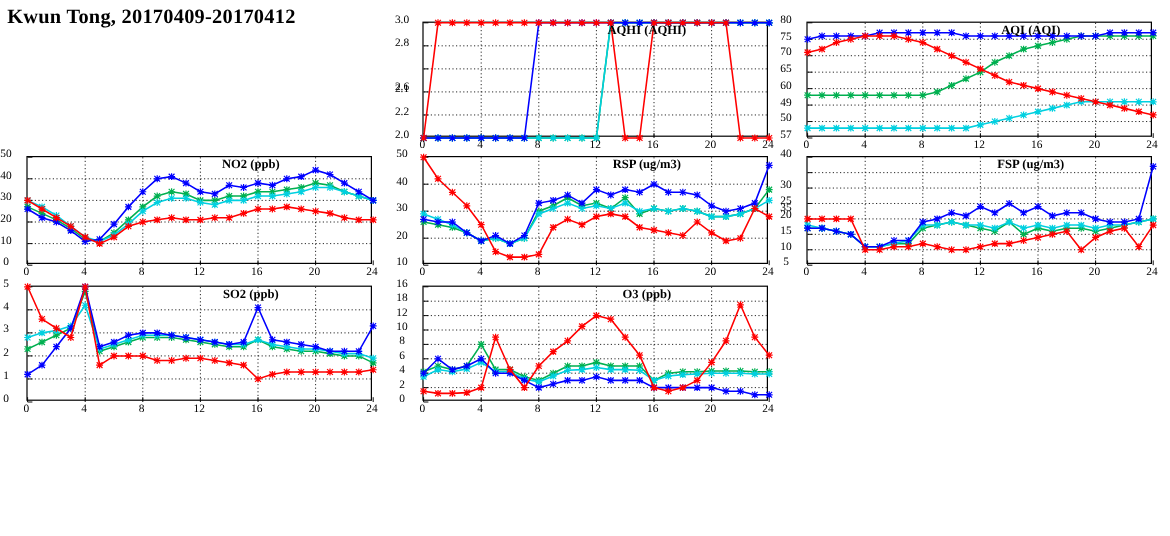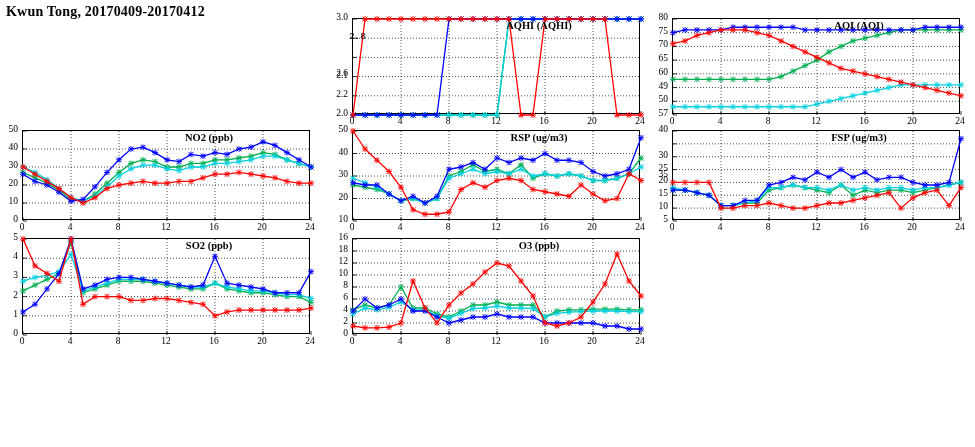--- a/index.html
+++ b/index.html
@@ -4,35 +4,35 @@
 <style>
   html,body{margin:0;padding:0;}
   body{
     width:975px;height:447px;background:#ffffff;
     font-family:"Liberation Serif", serif;
     color:#000;position:relative;overflow:hidden;
   }
   #title{
     position:absolute;left:6px;top:4px;
     font-family:"Liberation Serif", serif;
-    font-weight:bold;font-size:14px;letter-spacing:0.2px;
+    font-weight:bold;font-size:17px;letter-spacing:0.2px;
   }
   .panel{position:absolute;}
   .plotbox{position:absolute;border:1px solid #000;background:#fff;box-sizing:border-box;}
   .plotlabel{
     position:absolute;font-family:"Liberation Serif", serif;
     font-weight:bold;font-size:10.5px;text-align:center;white-space:nowrap;
   }
   .tick-x{
     position:absolute;font-family:"Liberation Serif", serif;
     font-size:9.5px;text-align:center;width:16px;
   }
   .tick-y{
     position:absolute;font-family:"Liberation Serif", serif;
-    font-size:9.5px;text-align:right;white-space:nowrap;
+    font-size:9.5px;text-align:center;white-space:nowrap;
   }
   svg{position:absolute;left:0;top:0;overflow:visible;}
 </style>
 </head>
 <body>
 
 <div id="title">Kwun Tong, 20170409-20170412</div>
 
 <div id="charts">
     <div class="panel" style="left: 0px; top: 0px;">
@@ -171,21 +171,21 @@
       <div class="tick-x" style="left: 392px; top: 116px;">4</div>
       <div class="tick-x" style="left: 440px; top: 116px;">8</div>
       <div class="tick-x" style="left: 488px; top: 116px;">12</div>
       <div class="tick-x" style="left: 536px; top: 116px;">16</div>
       <div class="tick-x" style="left: 584px; top: 116px;">20</div>
       <div class="tick-x" style="left: 632px; top: 116px;">24</div>
       <div class="tick-y" style="left: 322px; width: 26px; top: 108px;">2.0</div>
       <div class="tick-y" style="left: 322px; width: 26px; top: 88.8px;">2.2</div>
       <div class="tick-y" style="left: 322px; width: 26px; top: 69.6px;">2.1</div>
       <div class="tick-y" style="left: 322px; width: 26px; top: 68px;">2.6</div>
-      <div class="tick-y" style="left: 340px; width: 26px; top: 31.2px; font-family: Liberation Mono, monospace;">2.8</div>
+      <div class="tick-y" style="left: 322px; width: 26px; top: 31.2px;">2.8</div>
       <div class="tick-y" style="left: 322px; width: 26px; top: 12px;">3.0</div>
     </div>
     <div class="panel" style="left: 0px; top: 0px;">
       <div class="plotbox" style="left: 672px; top: 18px; width: 288px; height: 96px;">
         <svg width="288" height="96">
           <line x1="0" x2="288" y1="82.28571428571429" y2="82.28571428571429" stroke="#000" stroke-width="0.7" stroke-dasharray="1,2"></line>
           <line x1="0" x2="288" y1="68.57142857142857" y2="68.57142857142857" stroke="#000" stroke-width="0.7" stroke-dasharray="1,2"></line>
           <line x1="0" x2="288" y1="54.85714285714286" y2="54.85714285714286" stroke="#000" stroke-width="0.7" stroke-dasharray="1,2"></line>
           <line x1="0" x2="288" y1="41.142857142857146" y2="41.142857142857146" stroke="#000" stroke-width="0.7" stroke-dasharray="1,2"></line>
           <line x1="0" x2="288" y1="27.42857142857143" y2="27.42857142857143" stroke="#000" stroke-width="0.7" stroke-dasharray="1,2"></line>

